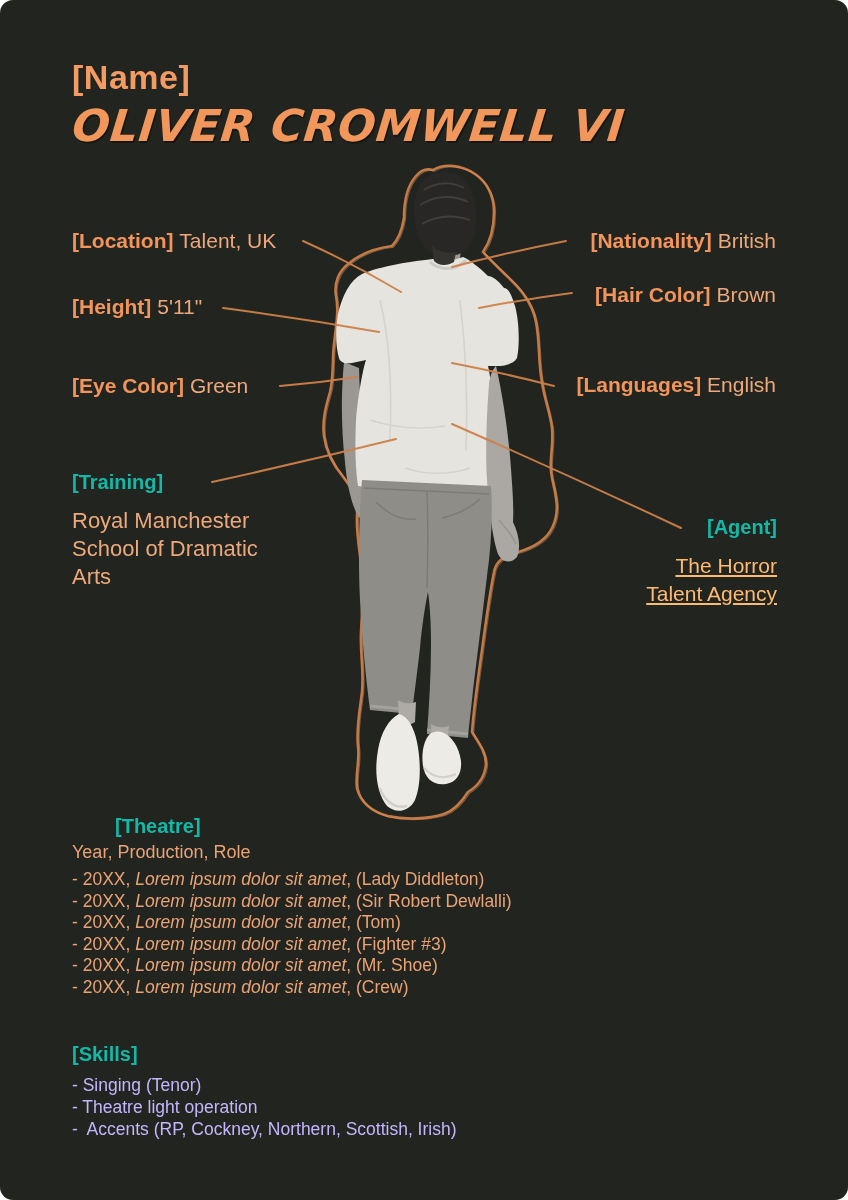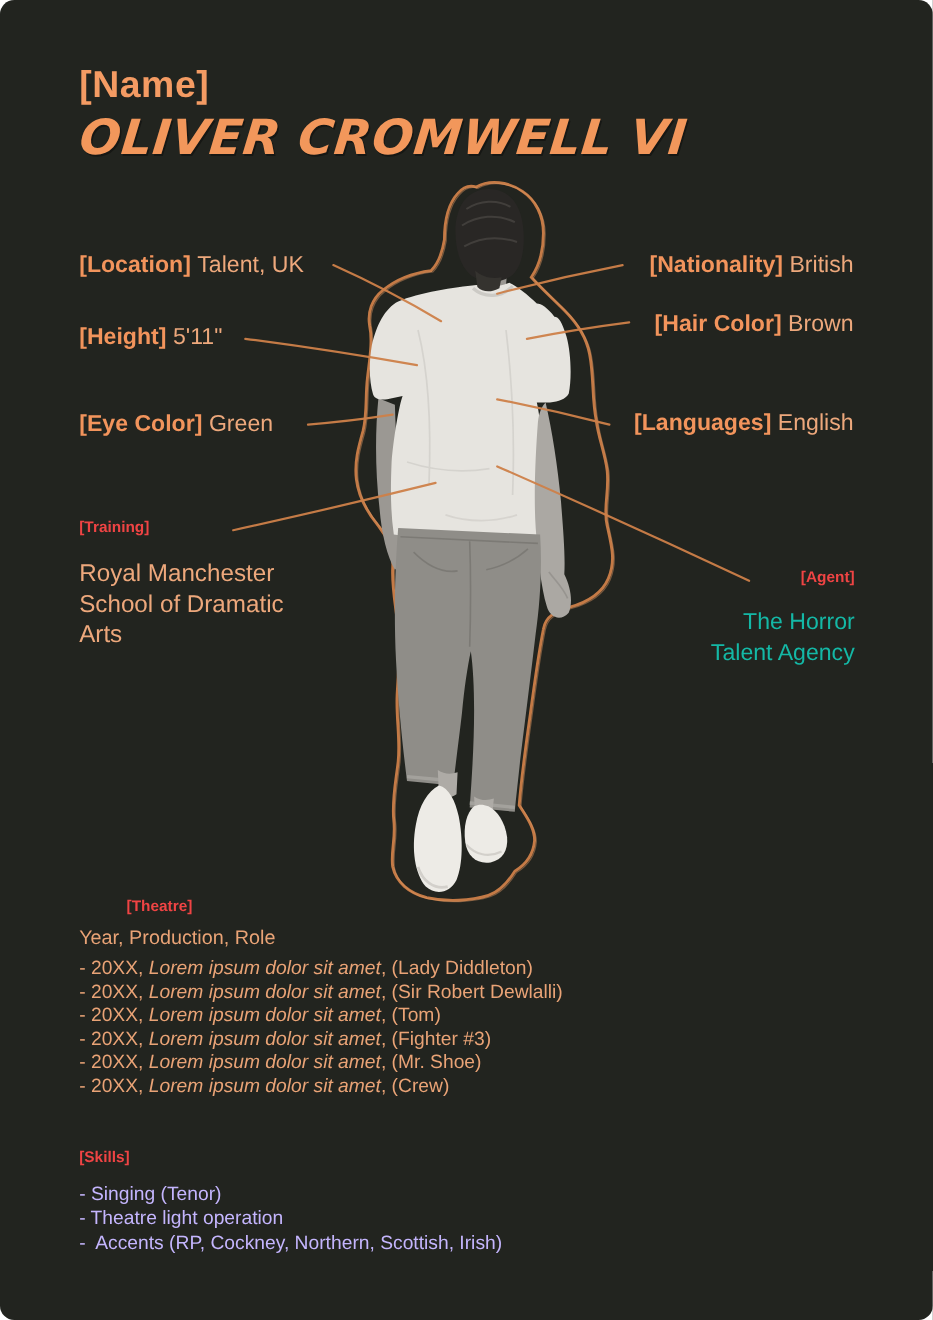--- a/index.html
+++ b/index.html
@@ -41,25 +41,25 @@
 
   
   .training-label { left: 72px; top: 471px; font-size: 21px; }
   .training-value {
     left: 72px; top: 507px; width: 208px;
     font-size: 22px; line-height: 28px; color: #EDA87C;
   }
   .agent-label { right: 71px; top: 516px; font-size: 21px; text-align: center; }
   .agent-value {
     right: 71px; top: 552px; width: 152px;
-    font-size: 21px; line-height: 28px; color: #14b8a6; text-align: right;
-  }
-
-  
-  .section-header { font-size: 14px; font-weight: bold; color: #ef4444; }
+    font-size: 21px; line-height: 28px; color: #fdba74; text-align: right; text-decoration: underline;
+  }
+
+  
+  .section-header { font-size: 20px; font-weight: bold; color: #14b8a6; }
   .theatre-header { left: 72px; top: 815px; margin-left: 43px; }
   .theatre-subtitle { left: 72px; top: 842px; font-size: 18px; color: #E9A376; }
   .credits-list {
     left: 72px; top: 869px; margin: 0; padding: 0; list-style: none;
     font-size: 17.5px; line-height: 21.6px; color: #E9A376;
   }
   .credits-list li { white-space: pre-wrap; }
   .credits-list .prod { font-style: italic; }
   .skills-header { left: 72px; top: 1043px; }
   .skills-list {

